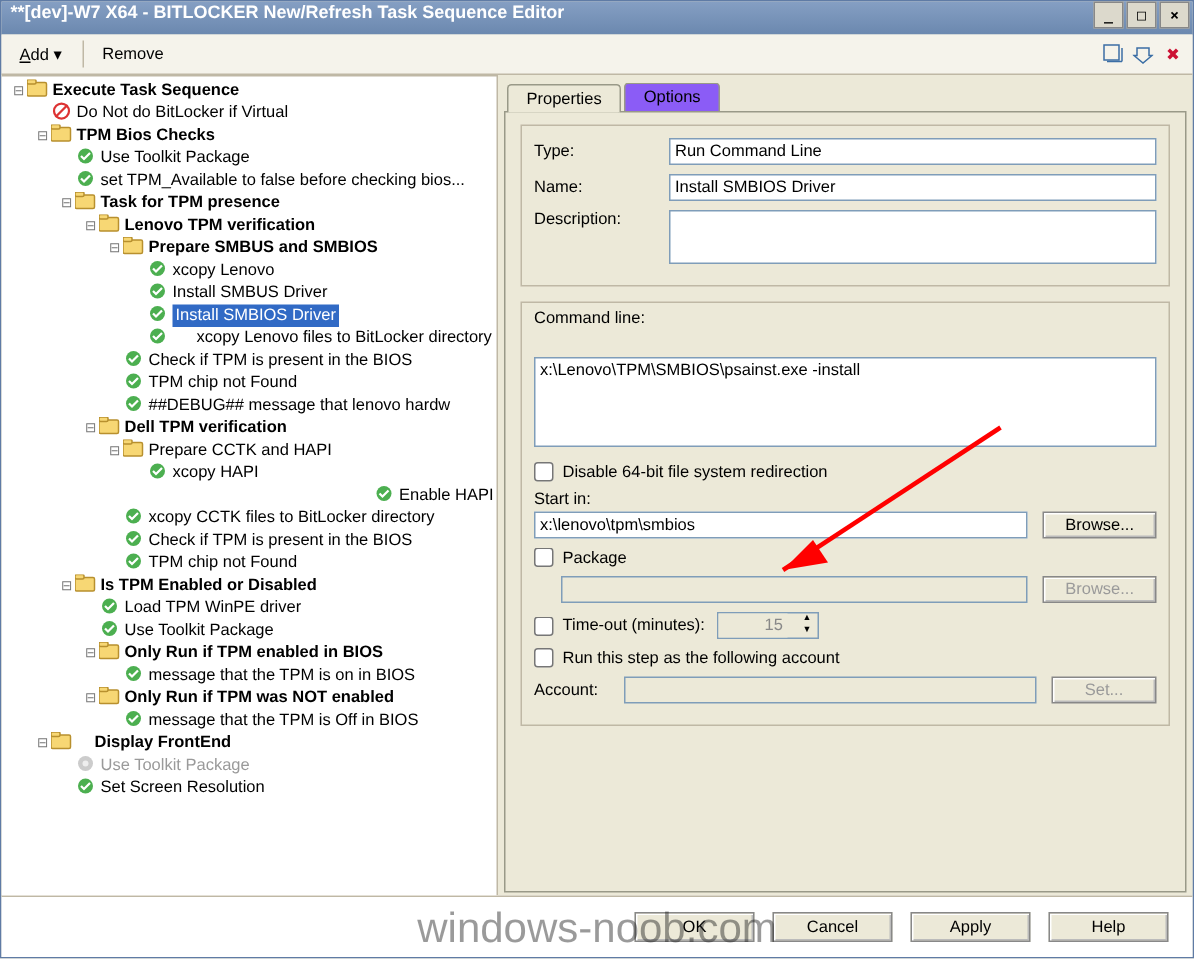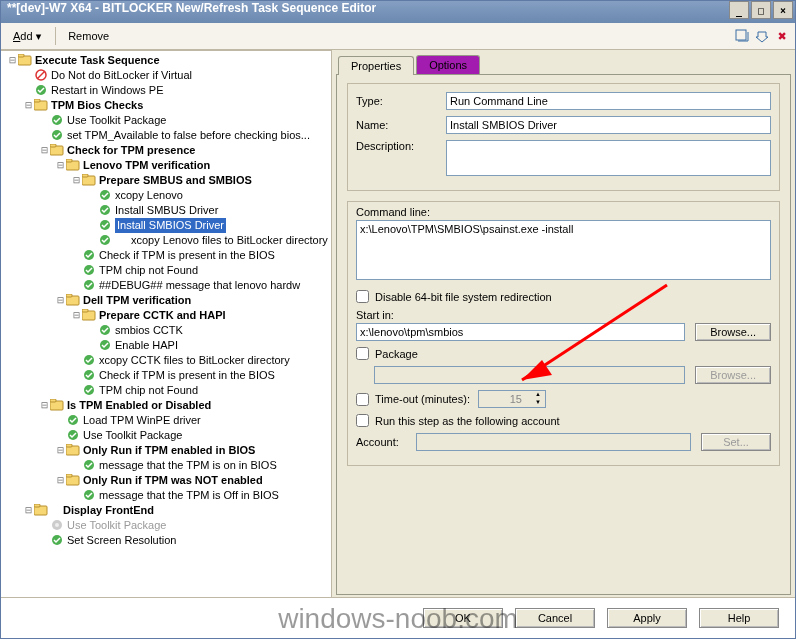--- a/index.html
+++ b/index.html
@@ -108,21 +108,21 @@
     height: 22px;
     display: flex;
     align-items: flex-end;
     padding-left: 2px;
   }
   .tab {
     border: 1px solid #998;
     border-bottom: none;
     padding: 3px 12px;
     margin-right: 2px;
-    background: #a21caf;
+    background: #8b5cf6;
     border-radius: 3px 3px 0 0;
     position: relative;
   }
   .tab.active {
     background: #ece9d8;
     top: 1px;
     z-index: 2;
   }
   .tabcontent {
     border: 1px solid #998;
@@ -244,28 +244,20 @@
           </div>
           <div class="node" style="padding-left: 20px;">
             <span class="tw"></span>
             <span class="ic"><svg width="12" height="12">
                 <circle cx="6" cy="6" r="5" fill="#fff" stroke="#d33" stroke-width="1.5"></circle>
                 <line x1="2" y1="10" x2="10" y2="2" stroke="#d33" stroke-width="1.5"></line>
               </svg></span>
             <span class="lb">Do Not do BitLocker if Virtual</span>
           </div>
           <div class="node" style="padding-left: 20px;">
-            <span class="tw"></span>
-            <span class="ic"><svg width="12" height="12">
-                <circle cx="6" cy="6" r="5" fill="#4caf50"></circle>
-                <path d="M3 6 L5 8 L9 4" stroke="#fff" stroke-width="1.5" fill="none"></path>
-              </svg></span>
-            <span class="lb">Restart in Windows PE</span>
-          </div>
-          <div class="node" style="padding-left: 20px;">
             <span class="tw">⊟</span>
             <span class="ic"><svg width="14" height="12">
                 <rect x="0" y="2" width="13" height="9" rx="1" fill="#f7d774" stroke="#b8902e"></rect>
                 <rect x="0" y="0" width="6" height="3" rx="1" fill="#f7d774" stroke="#b8902e"></rect>
               </svg></span>
             <span class="lb" style="font-weight: bold;">TPM Bios Checks</span>
           </div>
           <div class="node" style="padding-left: 36px;">
             <span class="tw"></span>
             <span class="ic"><svg width="12" height="12">
@@ -281,21 +273,21 @@
                 <path d="M3 6 L5 8 L9 4" stroke="#fff" stroke-width="1.5" fill="none"></path>
               </svg></span>
             <span class="lb">set TPM_Available to false before checking bios...</span>
           </div>
           <div class="node" style="padding-left: 36px;">
             <span class="tw">⊟</span>
             <span class="ic"><svg width="14" height="12">
                 <rect x="0" y="2" width="13" height="9" rx="1" fill="#f7d774" stroke="#b8902e"></rect>
                 <rect x="0" y="0" width="6" height="3" rx="1" fill="#f7d774" stroke="#b8902e"></rect>
               </svg></span>
-            <span class="lb" style="font-weight: bold;">Check for TPM presence</span>
+            <span class="lb" style="font-weight: bold;">Task for TPM presence</span>
           </div>
           <div class="node" style="padding-left: 52px;">
             <span class="tw">⊟</span>
             <span class="ic"><svg width="14" height="12">
                 <rect x="0" y="2" width="13" height="9" rx="1" fill="#f7d774" stroke="#b8902e"></rect>
                 <rect x="0" y="0" width="6" height="3" rx="1" fill="#f7d774" stroke="#b8902e"></rect>
               </svg></span>
             <span class="lb" style="font-weight: bold;">Lenovo TPM verification</span>
           </div>
           <div class="node" style="padding-left: 68px;">
@@ -369,31 +361,31 @@
                 <rect x="0" y="0" width="6" height="3" rx="1" fill="#f7d774" stroke="#b8902e"></rect>
               </svg></span>
             <span class="lb" style="font-weight: bold;">Dell TPM verification</span>
           </div>
           <div class="node" style="padding-left: 68px;">
             <span class="tw">⊟</span>
             <span class="ic"><svg width="14" height="12">
                 <rect x="0" y="2" width="13" height="9" rx="1" fill="#f7d774" stroke="#b8902e"></rect>
                 <rect x="0" y="0" width="6" height="3" rx="1" fill="#f7d774" stroke="#b8902e"></rect>
               </svg></span>
-            <span class="lb" style="font-weight: bold;">Prepare CCTK and HAPI</span>
+            <span class="lb" style="font-weight: normal;">Prepare CCTK and HAPI</span>
           </div>
           <div class="node" style="padding-left: 84px;">
             <span class="tw"></span>
             <span class="ic"><svg width="12" height="12">
                 <circle cx="6" cy="6" r="5" fill="#4caf50"></circle>
                 <path d="M3 6 L5 8 L9 4" stroke="#fff" stroke-width="1.5" fill="none"></path>
               </svg></span>
-            <span class="lb">smbios CCTK</span>
-          </div>
-          <div class="node" style="padding-left: 84px;">
+            <span class="lb">xcopy HAPI</span>
+          </div>
+          <div class="node" style="padding-left: 84px; justify-content: flex-end;">
             <span class="tw"></span>
             <span class="ic"><svg width="12" height="12">
                 <circle cx="6" cy="6" r="5" fill="#4caf50"></circle>
                 <path d="M3 6 L5 8 L9 4" stroke="#fff" stroke-width="1.5" fill="none"></path>
               </svg></span>
             <span class="lb">Enable HAPI</span>
           </div>
           <div class="node" style="padding-left: 68px;">
             <span class="tw"></span>
             <span class="ic"><svg width="12" height="12">
@@ -517,21 +509,21 @@
             <span class="lbl">Name:</span>
             <input type="text" class="field" value="Install SMBIOS Driver" style="">
           </div>
           <div class="row top">
             <span class="lbl">Description:</span>
             <textarea class="field" style=""></textarea>
           </div>
         </div>
 
         <div class="group" style="padding-top:4px;">
-          <div class="row" style="margin-bottom:2px;">
+          <div class="row" style="margin-bottom:20px;">
             <span class="lblwide">Command line:</span>
           </div>
           <div class="row">
             <textarea class="field cmdline" style="">x:\Lenovo\TPM\SMBIOS\psainst.exe -install</textarea>
           </div>
 
           <div class="check" style="margin-top:10px;">
             <input type="checkbox" style="">
             <span>Disable 64-bit file system redirection</span>
           </div>

